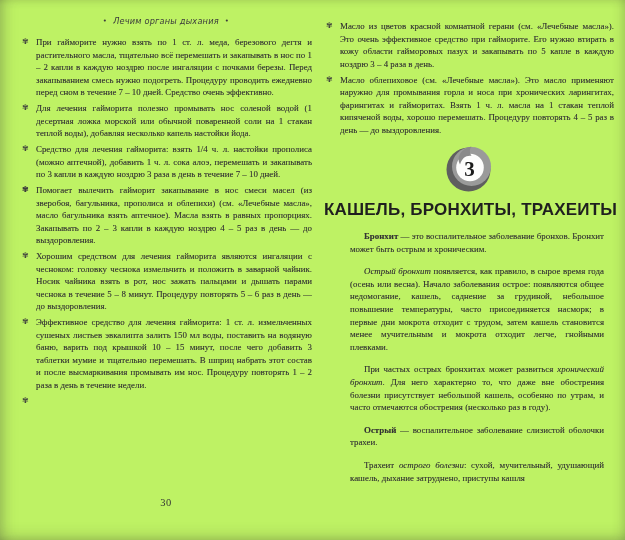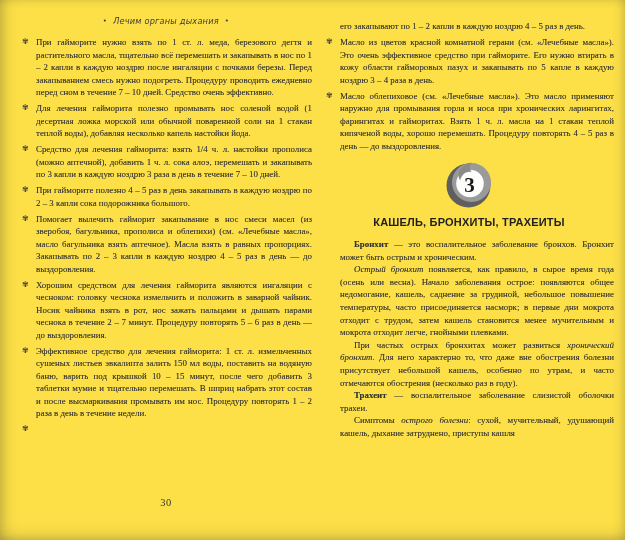--- a/index.html
+++ b/index.html
@@ -4,21 +4,21 @@
 <style>
   * { box-sizing: border-box; }
   html, body { margin: 0; padding: 0; }
   body {
     width: 625px; height: 540px; overflow: hidden;
     background: #e9e9e6;
     font-family: "Liberation Serif", serif;
   }
   .spread {
     position: relative; width: 625px; height: 540px;
-    background: #fde047;
+    background: #bef264;
     box-shadow:
       inset 12px 0 16px -11px rgba(55,55,50,.38),
       inset -9px 0 12px -8px rgba(55,55,50,.25),
       inset 0 -12px 16px -11px rgba(55,55,50,.32),
       inset 0 9px 10px -8px rgba(55,55,50,.12);
     color: #343434;
   }
   .page { position: absolute; }
   .page-left  { left: 20px;  top: 16px; width: 292px; padding-left: 16px; }
   .page-right { left: 324px; top: 20px; width: 290px; padding-left: 16px; }
@@ -45,27 +45,27 @@
   }
   .cont {
     font-size: 8.9px; line-height: 12.5px;
     text-align: justify; margin: 0 0 3.5px 0;
     text-shadow: 0 0 .4px rgba(40,40,40,.4);
   }
 
   .badge-wrap { text-align: center; margin: 9px 0 4px -16px; }
   .chapter-title {
     font-family: "Liberation Sans", sans-serif;
-    font-weight: bold; font-size: 11px; letter-spacing: .2px;
+    font-weight: bold; font-size: 17px; letter-spacing: .2px;
     color: #1f1f1f; text-align: center;
     margin: 2px 0 10px -16px; white-space: nowrap;
   }
   .para {
     font-size: 8.9px; line-height: 12.6px;
-    text-align: justify; text-indent: 14px; margin: 0;
+    text-align: justify; text-indent: 14px; margin: 10px;
     text-shadow: 0 0 .4px rgba(40,40,40,.4);
   }
   .b { font-weight: bold; }
   .i { font-style: italic; }
 
   .page-number {
     position: absolute; text-align: center;
     font-size: 10.5px; letter-spacing: .5px; color: #343434;
   }
   #pn-left  { left: 20px;  width: 292px; top: 497px; }
@@ -90,43 +90,41 @@
         <div class="item">
         <span class="flower">✾</span>
         <span>Для лечения гайморита полезно промывать нос соленой водой (1 десертная ложка морской или обычной поваренной соли на 1 стакан теплой воды), добавляя несколько капель настойки йода.</span>
       </div>
         <div class="item">
         <span class="flower">✾</span>
         <span>Средство для лечения гайморита: взять 1/4 ч. л. настойки прополиса (можно аптечной), добавить 1 ч. л. сока алоэ, перемешать и закапывать по 3 капли в каждую ноздрю 3 раза в день в течение 7 – 10 дней.</span>
       </div>
         <div class="item">
         <span class="flower">✾</span>
-        <span>При гайморите полезно 4 – 5 раз в день закапывать в каждую ноздрю по 2 – 3 капли сока подорожника большого.</span>
       </div>
         <div class="item">
         <span class="flower">✾</span>
         <span>Помогает вылечить гайморит закапывание в нос смеси масел (из зверобоя, багульника, прополиса и облепихи) (см. «Лечебные масла», масло багульника взять аптечное). Масла взять в равных пропорциях. Закапывать по 2 – 3 капли в каждую ноздрю 4 – 5 раз в день — до выздоровления.</span>
       </div>
         <div class="item">
         <span class="flower">✾</span>
-        <span>Хорошим средством для лечения гайморита являются ингаляции с чесноком: головку чеснока измельчить и положить в заварной чайник. Носик чайника взять в рот, нос зажать пальцами и дышать парами чеснока в течение 2 – 7 минут. Процедуру повторять 5 – 6 раз в день — до выздоровления.</span>
+        <span>Хорошим средством для лечения гайморита являются ингаляции с чесноком: головку чеснока измельчить и положить в заварной чайник. Носик чайника взять в рот, нос зажать пальцами и дышать парами чеснока в течение 5 – 8 минут. Процедуру повторять 5 – 6 раз в день — до выздоровления.</span>
       </div>
         <div class="item">
         <span class="flower">✾</span>
         <span>Эффективное средство для лечения гайморита: 1 ст. л. измельченных сушеных листьев эвкалипта залить 150 мл воды, поставить на водяную баню, варить под крышкой 10 – 15 минут, после чего добавить 3 таблетки мумие и тщательно перемешать. В шприц набрать этот состав и после высмаркивания промывать им нос. Процедуру повторять 1 – 2 раза в день в течение недели.</span>
       </div>
         <div class="item">
         <span class="flower">✾</span>
       </div>
       </div>
   </div>
 
   <div class="page page-right">
 
-    <p class="cont">его закапывают по 1 – 2 капли в каждую ноздрю 4 – 5 раз в день.</p>
 
     <div>
 
     <div class="item">
         <span class="flower">✾</span>
         <span>Масло из цветов красной комнатной герани (см. «Лечебные масла»). Это очень эффективное средство при гайморите. Его нужно втирать в кожу области гайморовых пазух и закапывать по 5 капле в каждую ноздрю 3 – 4 раза в день.</span>
       </div>
         <div class="item">
         <span class="flower">✾</span>
         <span>Масло облепиховое (см. «Лечебные масла»). Это масло применяют наружно для промывания горла и носа при хронических ларингитах, фарингитах и гайморитах. Взять 1 ч. л. масла на 1 стакан теплой кипяченой воды, хорошо перемешать. Процедуру повторять 4 – 5 раз в день — до выздоровления.</span>
@@ -143,20 +141,20 @@
       </svg>
     </div>
 
     <div class="chapter-title">КАШЕЛЬ, БРОНХИТЫ, ТРАХЕИТЫ</div>
 
     <div>
 
     <p class="para"><span class="b">Бронхит</span><span> — это воспалительное заболевание бронхов. Бронхит может быть острым и хроническим.</span></p>
         <p class="para"><span class="i">Острый бронхит</span><span> появляется, как правило, в сырое время года (осень или весна). Начало заболевания острое: появляются общее недомогание, кашель, саднение за грудиной, небольшое повышение температуры, часто присоединяется насморк; в первые дни мокрота отходит с трудом, затем кашель становится менее мучительным и мокрота отходит легче, гнойными плевками.</span></p>
         <p class="para"><span>При частых острых бронхитах может развиться </span><span class="i">хронический бронхит</span><span>. Для него характерно то, что даже вне обострения болезни присутствует небольшой кашель, особенно по утрам, и часто отмечаются обострения (несколько раз в году).</span></p>
-        <p class="para"><span class="b">Трахеит</span><span> — воспалительное заболевание слизистой оболочки трахеи.</span></p>
-        <p class="para"><span>Симптомы </span><span class="i">острого болезни</span><span>: сухой, мучительный, удушающий кашель, дыхание затруднено, приступы кашля</span></p>
+        <p class="para"><span class="b">Острый</span><span> — воспалительное заболевание слизистой оболочки трахеи.</span></p>
+        <p class="para"><span>Трахеит </span><span class="i">острого болезни</span><span>: сухой, мучительный, удушающий кашель, дыхание затруднено, приступы кашля</span></p>
       </div>
   </div>
 
   <div class="page-number" id="pn-left">30</div>
 
 </div>
 
 </body></html>

